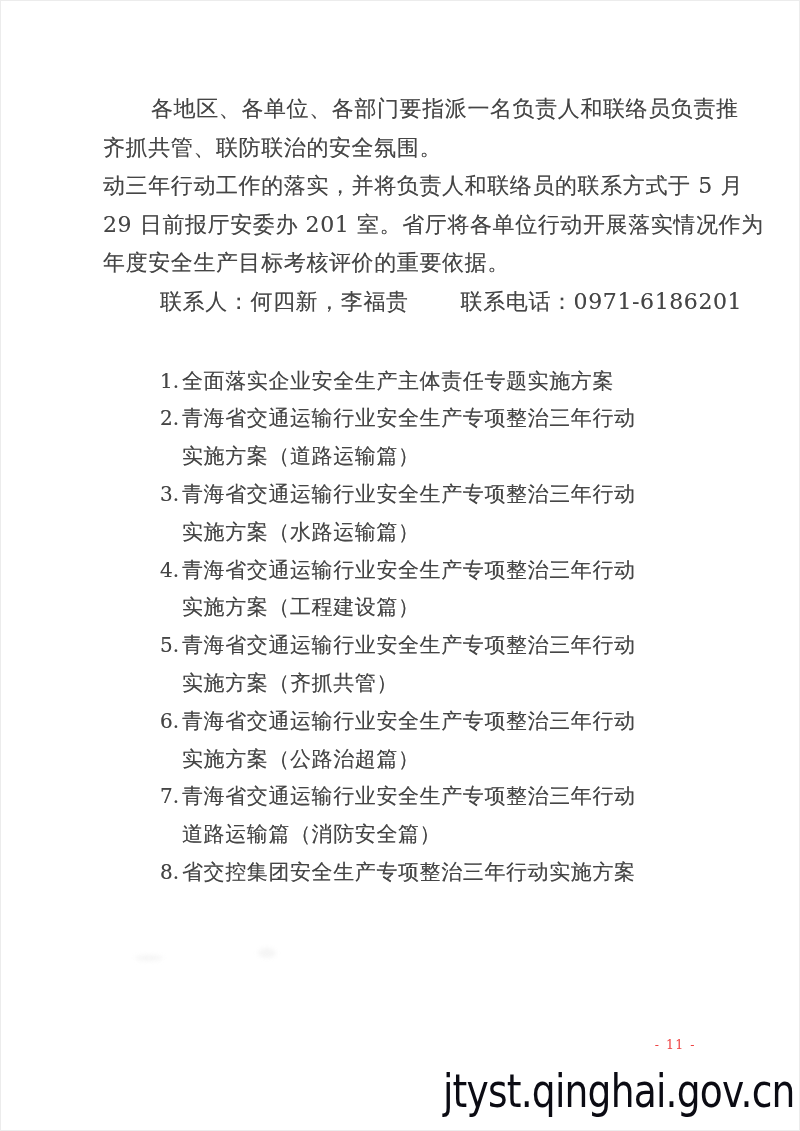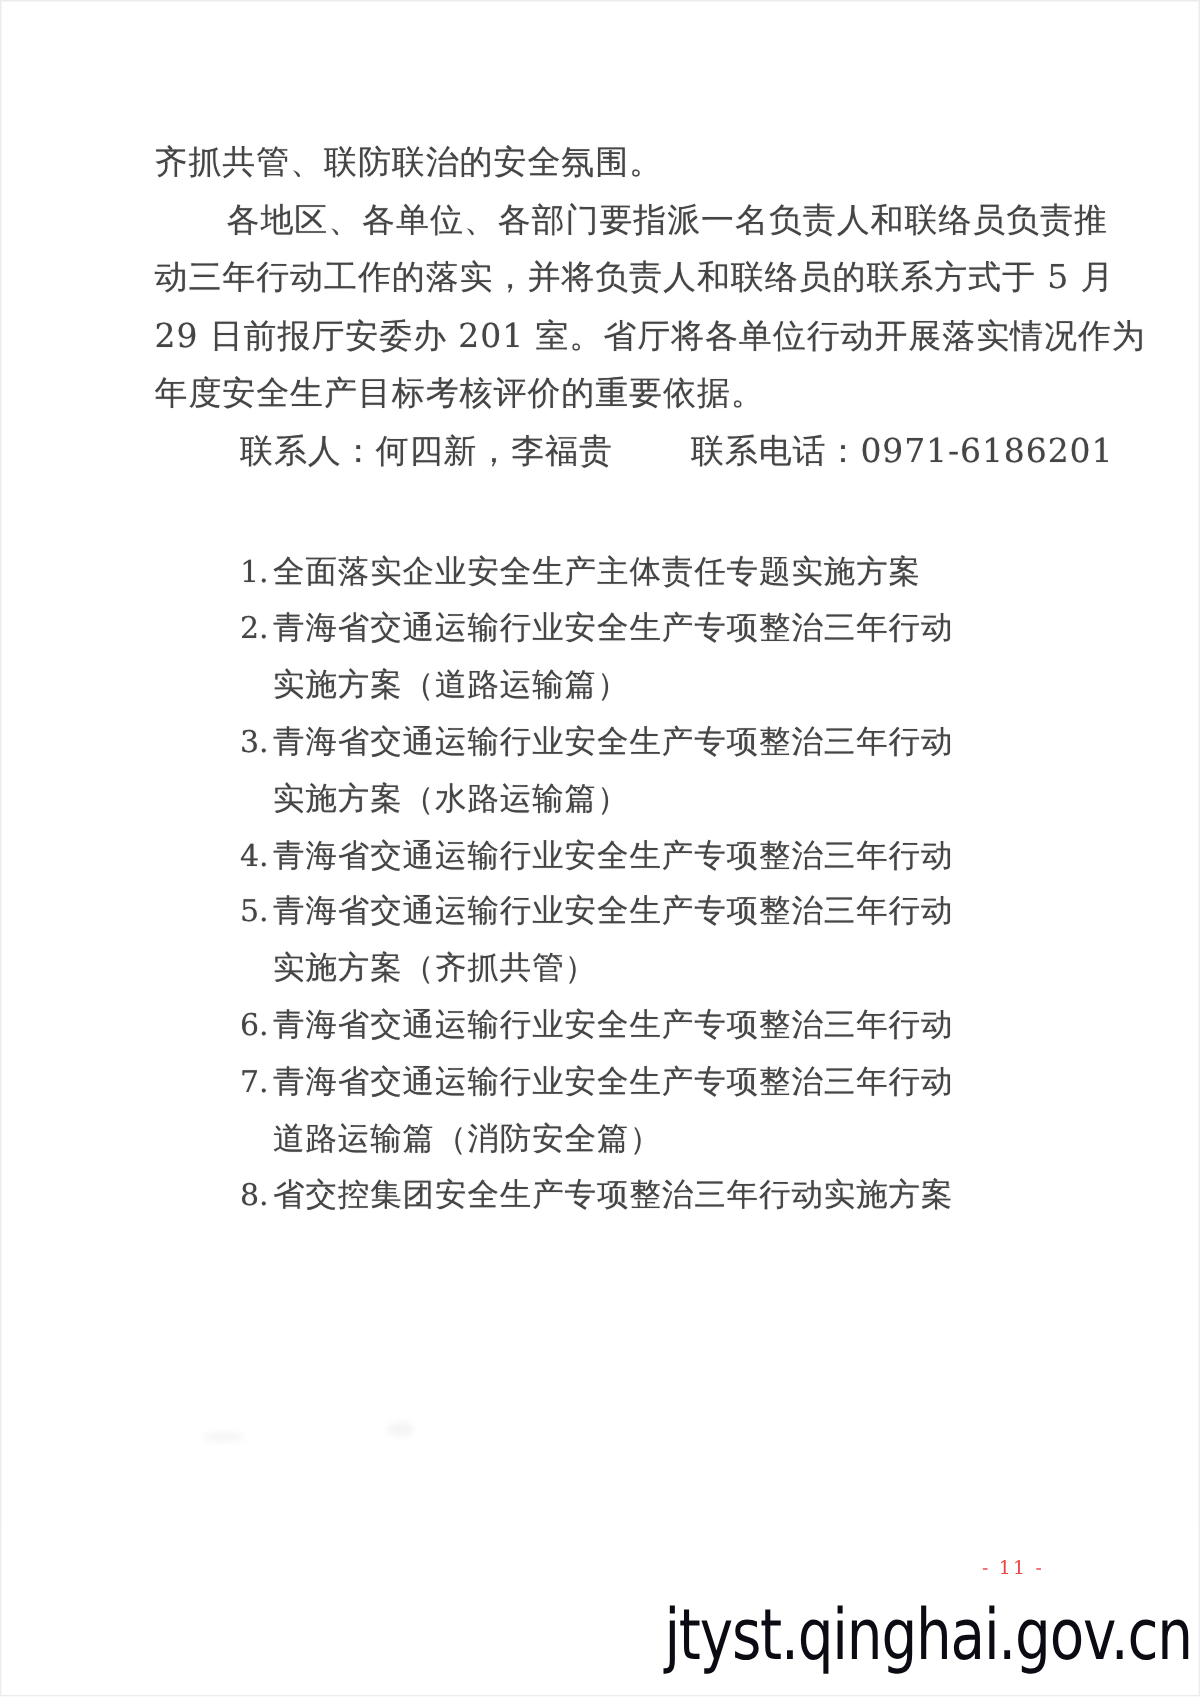--- a/index.html
+++ b/index.html
@@ -96,22 +96,22 @@
 </head>
 <body>
 
 <div class="page-frame"></div>
 
 <div class="smudge smudge-1"></div>
 <div class="smudge smudge-2"></div>
 
 <div class="content">
 
+  <div class="body-line indent">各地区、各单位、各部门要指派一名负责人和联络员负责推</div>
   <div class="body-line">齐抓共管、联防联治的安全氛围。</div>
-  <div class="body-line indent">各地区、各单位、各部门要指派一名负责人和联络员负责推</div>
   <div class="body-line">动三年行动工作的落实，并将负责人和联络员的联系方式于 5 月</div>
   <div class="body-line">29 日前报厅安委办 201 室。省厅将各单位行动开展落实情况作为</div>
   <div class="body-line">年度安全生产目标考核评价的重要依据。</div>
 
   <div class="contact-line">
     <span>联系人：</span><span>何四新，李福贵</span><span class="contact-phone-label">联系电话：</span><span>0971-6186201</span>
   </div>
 
   <div class="attachments">
     <div class="att-items">
@@ -136,35 +136,37 @@
         <div class="att-lines">
           <div class="att-line">青海省交通运输行业安全生产专项整治三年行动</div>
           <div class="att-line">实施方案（水路运输篇）</div>
         </div>
       </div>
 
       <div class="att-item">
         <div class="att-num">4.</div>
         <div class="att-lines">
           <div class="att-line">青海省交通运输行业安全生产专项整治三年行动</div>
+          <div class="att-line">实施方案（工程建设篇）</div>
         </div>
       </div>
 
       <div class="att-item">
         <div class="att-num">5.</div>
         <div class="att-lines">
           <div class="att-line">青海省交通运输行业安全生产专项整治三年行动</div>
           <div class="att-line">实施方案（齐抓共管）</div>
         </div>
       </div>
 
       <div class="att-item">
         <div class="att-num">6.</div>
         <div class="att-lines">
           <div class="att-line">青海省交通运输行业安全生产专项整治三年行动</div>
+          <div class="att-line">实施方案（公路治超篇）</div>
         </div>
       </div>
 
       <div class="att-item">
         <div class="att-num">7.</div>
         <div class="att-lines">
           <div class="att-line">青海省交通运输行业安全生产专项整治三年行动</div>
           <div class="att-line">道路运输篇（消防安全篇）</div>
         </div>
       </div>

